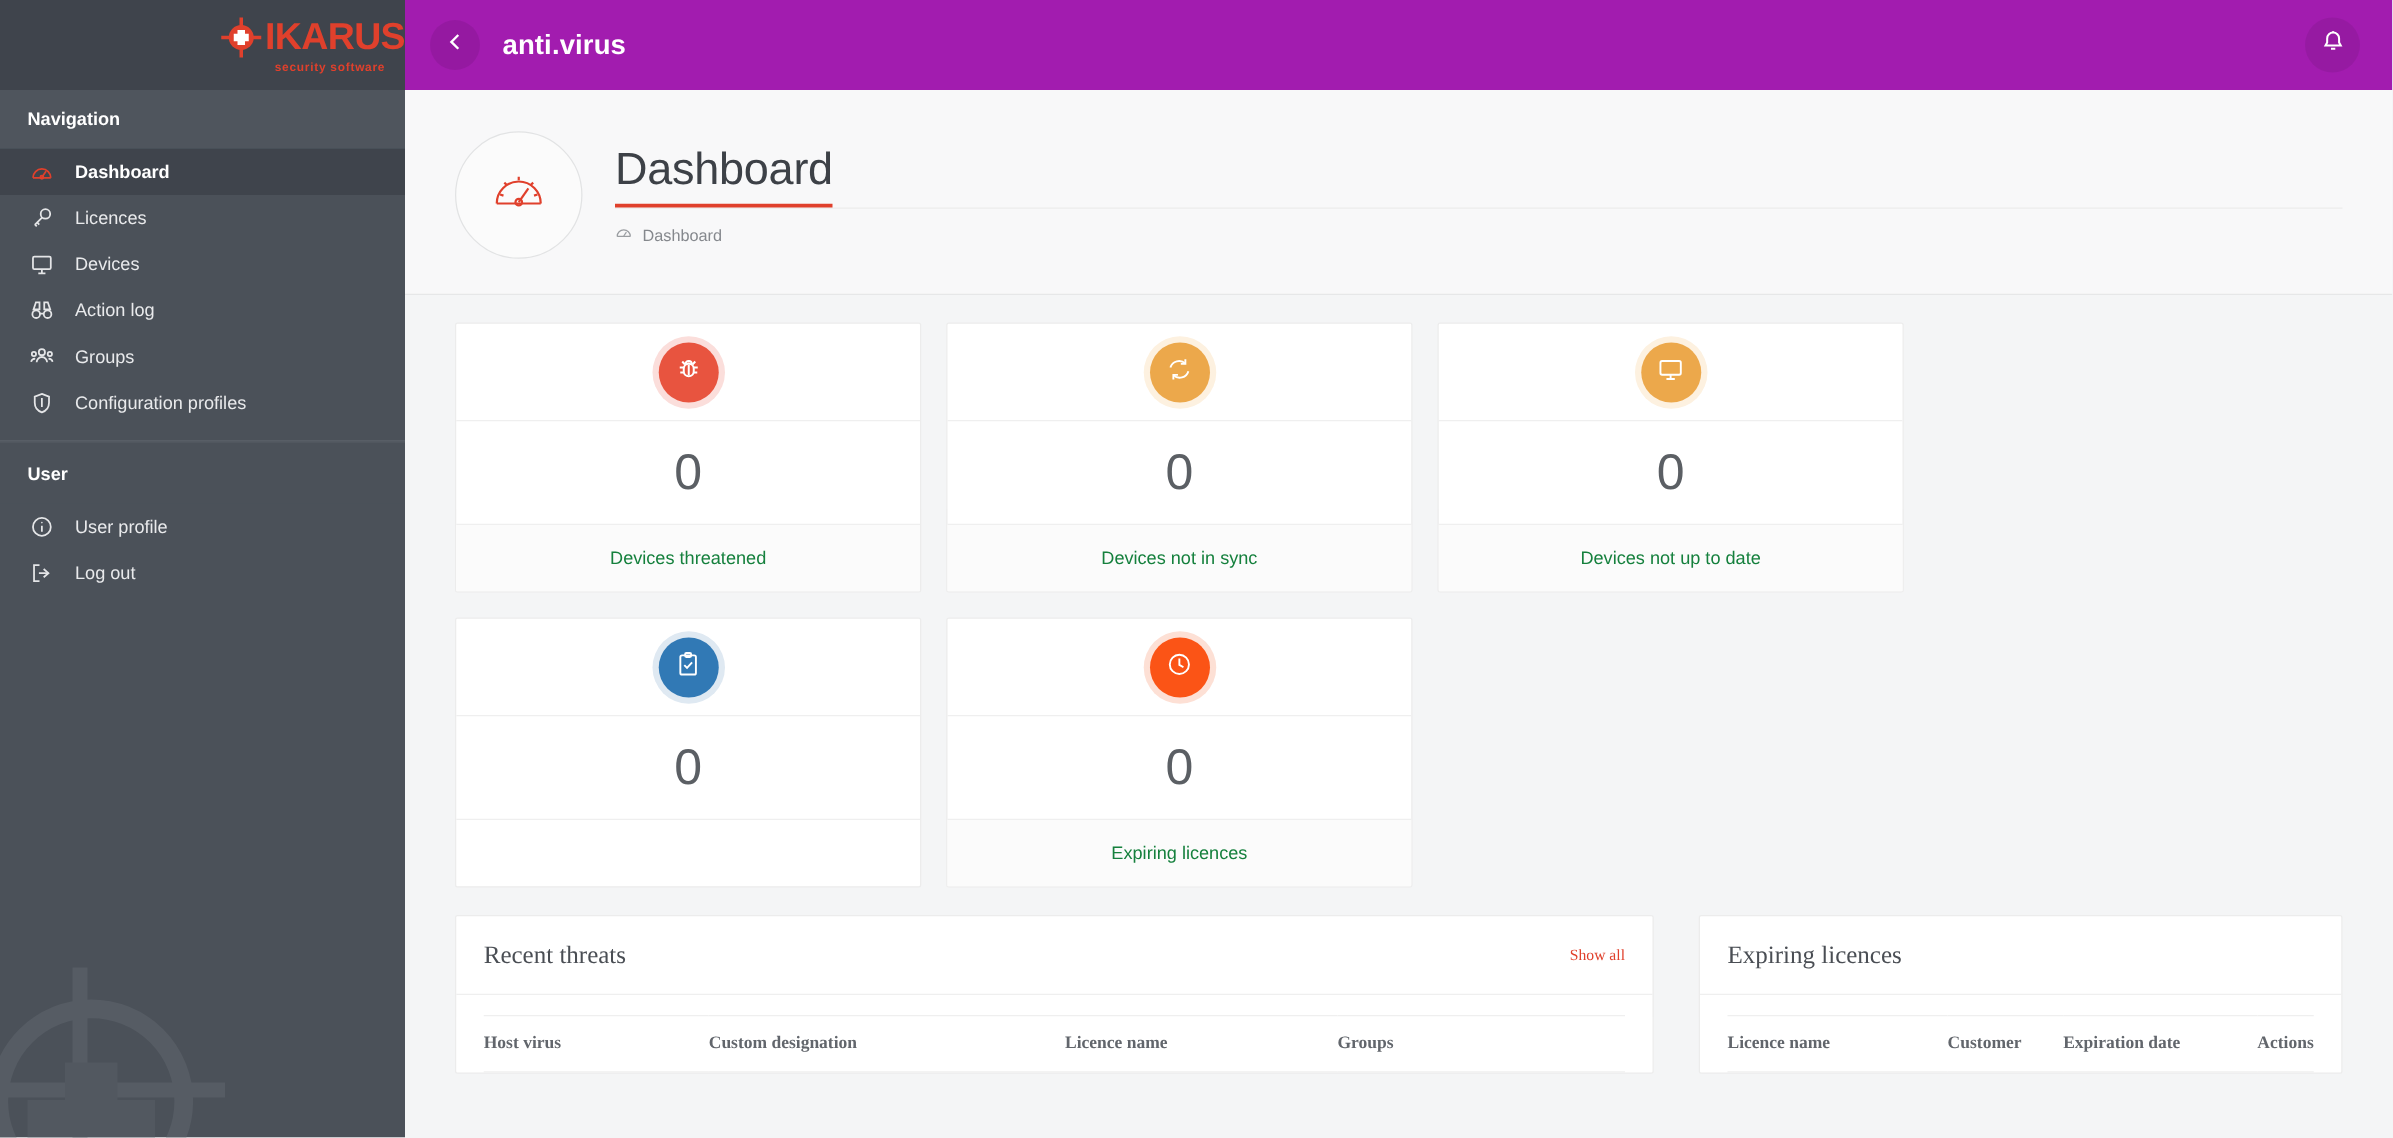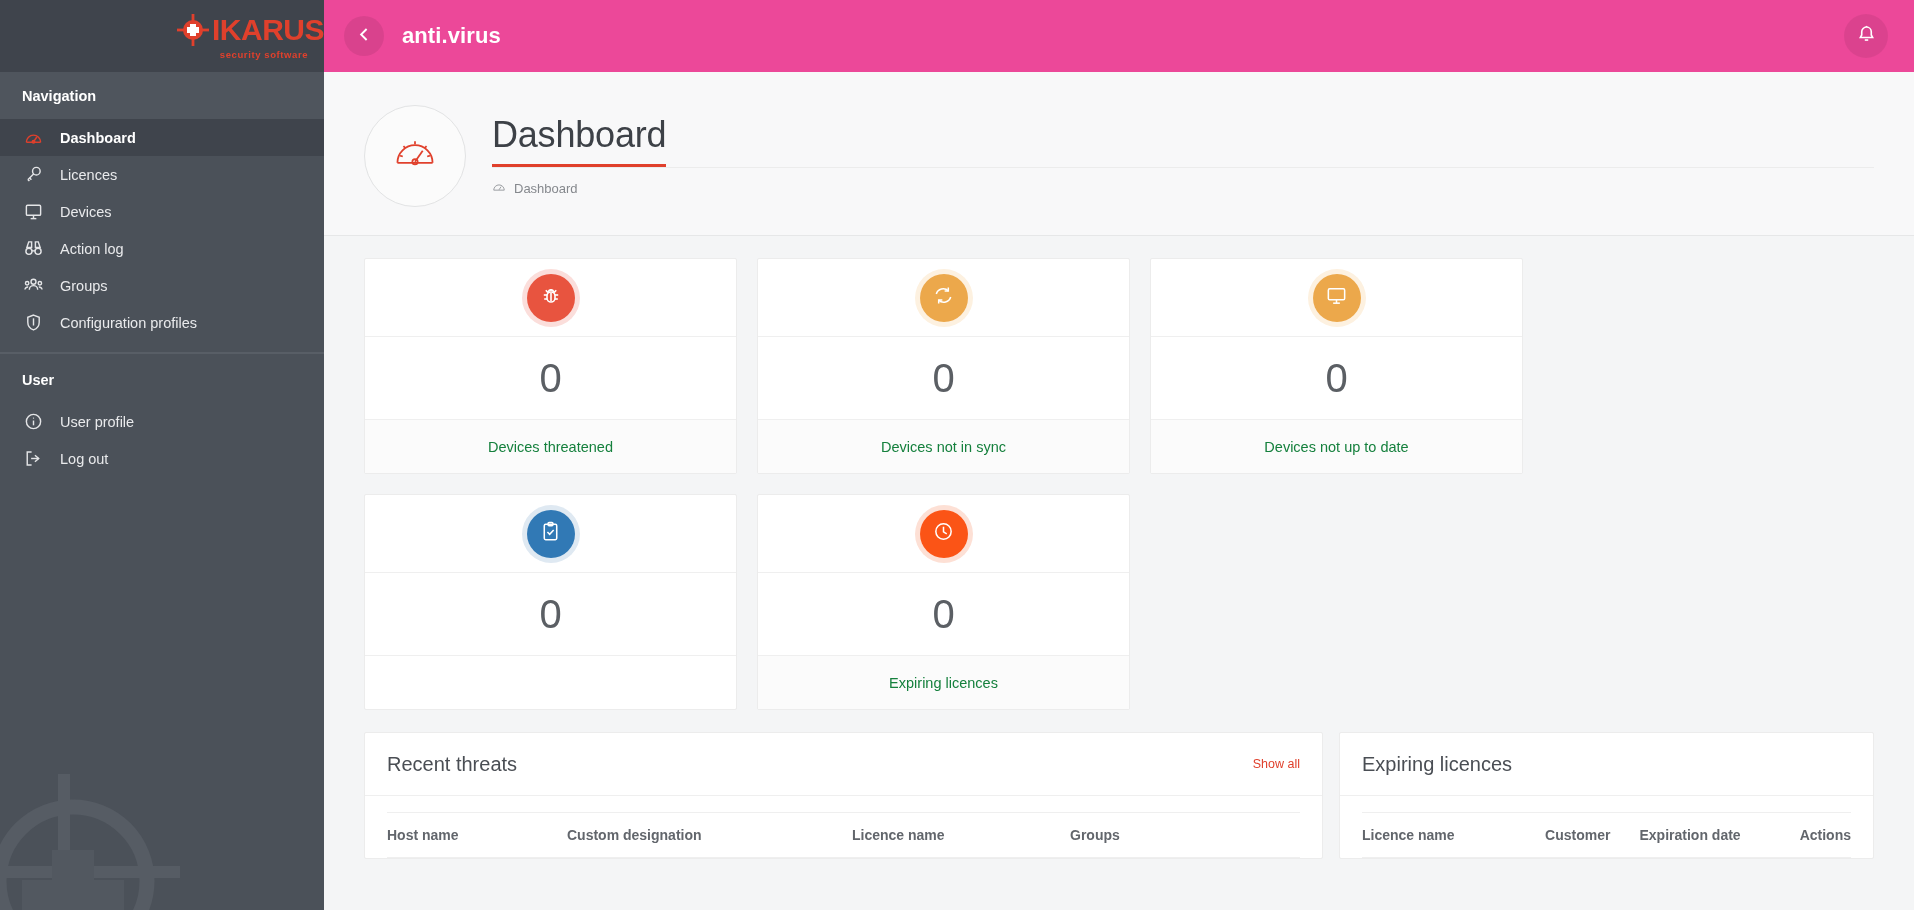--- a/index.html
+++ b/index.html
@@ -56,21 +56,21 @@
   .sb-divider { height: 1px; background: #585e66; margin: 11px 0 0 0; position: relative; z-index: 3; }
   .watermark {
     position: absolute; left: -52px; bottom: -96px;
     width: 250px; height: 250px; z-index: 1; opacity: 1;
   }
   .watermark svg { width: 250px; height: 250px; }
 
   
   .main { flex: 1; height: 910px; display: flex; flex-direction: column; background: #f4f5f6; overflow: hidden; }
   .topbar {
-    height: 72px; min-height: 72px; background: #ec4899;
+    height: 72px; min-height: 72px; background: #a21caf;
     display: flex; align-items: center; padding: 0 26px 0 20px;
   }
   .back-btn {
     width: 40px; height: 40px; border-radius: 50%;
     background: rgba(0,0,0,0.08);
     display: flex; align-items: center; justify-content: center;
     cursor: pointer; margin-right: 18px;
   }
   .back-btn svg { stroke: #ffffff; fill: none; stroke-width: 2.2; }
   .app-title { color: #ffffff; font-size: 22px; font-weight: bold; letter-spacing: 0.1px; }
@@ -121,21 +121,21 @@
     height: 83px; display: flex; align-items: center; justify-content: center;
     font-size: 40px; color: #5b5f64; font-weight: normal;
     border-bottom: 1px solid #efefef;
   }
   .card-label {
     height: 53px; background: #fbfbfb;
     display: flex; align-items: center; justify-content: center;
     font-size: 14.5px; color: #15803d;
   }
 
-  .panels { display: flex; gap: 16px; margin-top: 22px; }
+  .panels { display: flex; gap: 36px; margin-top: 22px; font-family: Liberation Serif, serif; }
   .panel {
     background: #ffffff; border: 1px solid #ececec; border-radius: 2px;
     display: flex; flex-direction: column;
   }
   .panel.left { width: 959px; }
   .panel.right { flex: 1; }
   .panel-head {
     height: 63px; display: flex; align-items: center;
     padding: 0 22px; border-bottom: 1px solid #efefef;
   }
@@ -439,21 +439,21 @@
 
         <div class="panel left">
           <div class="panel-head">
             <span class="panel-title">Recent threats</span>
             <span class="show-all">Show all</span>
           </div>
           <div class="panel-body">
             <table>
               <thead>
                 <tr>
-                  <th>Host name</th>
+                  <th>Host virus</th>
                   <th>Custom designation</th>
                   <th>Licence name</th>
                   <th>Groups</th>
                 </tr>
               </thead>
               <tbody></tbody>
             </table>
           </div>
         </div>
 

